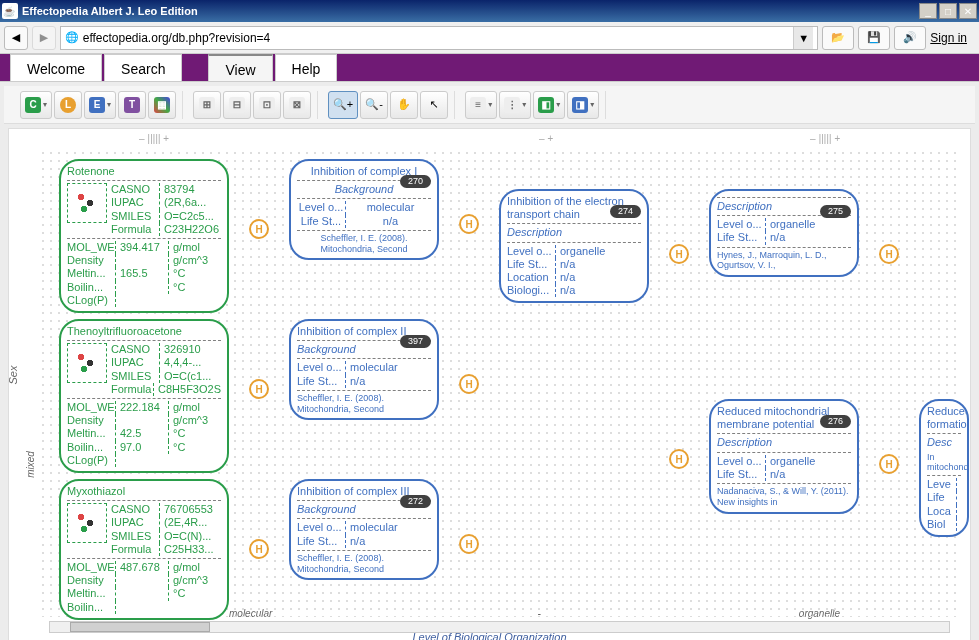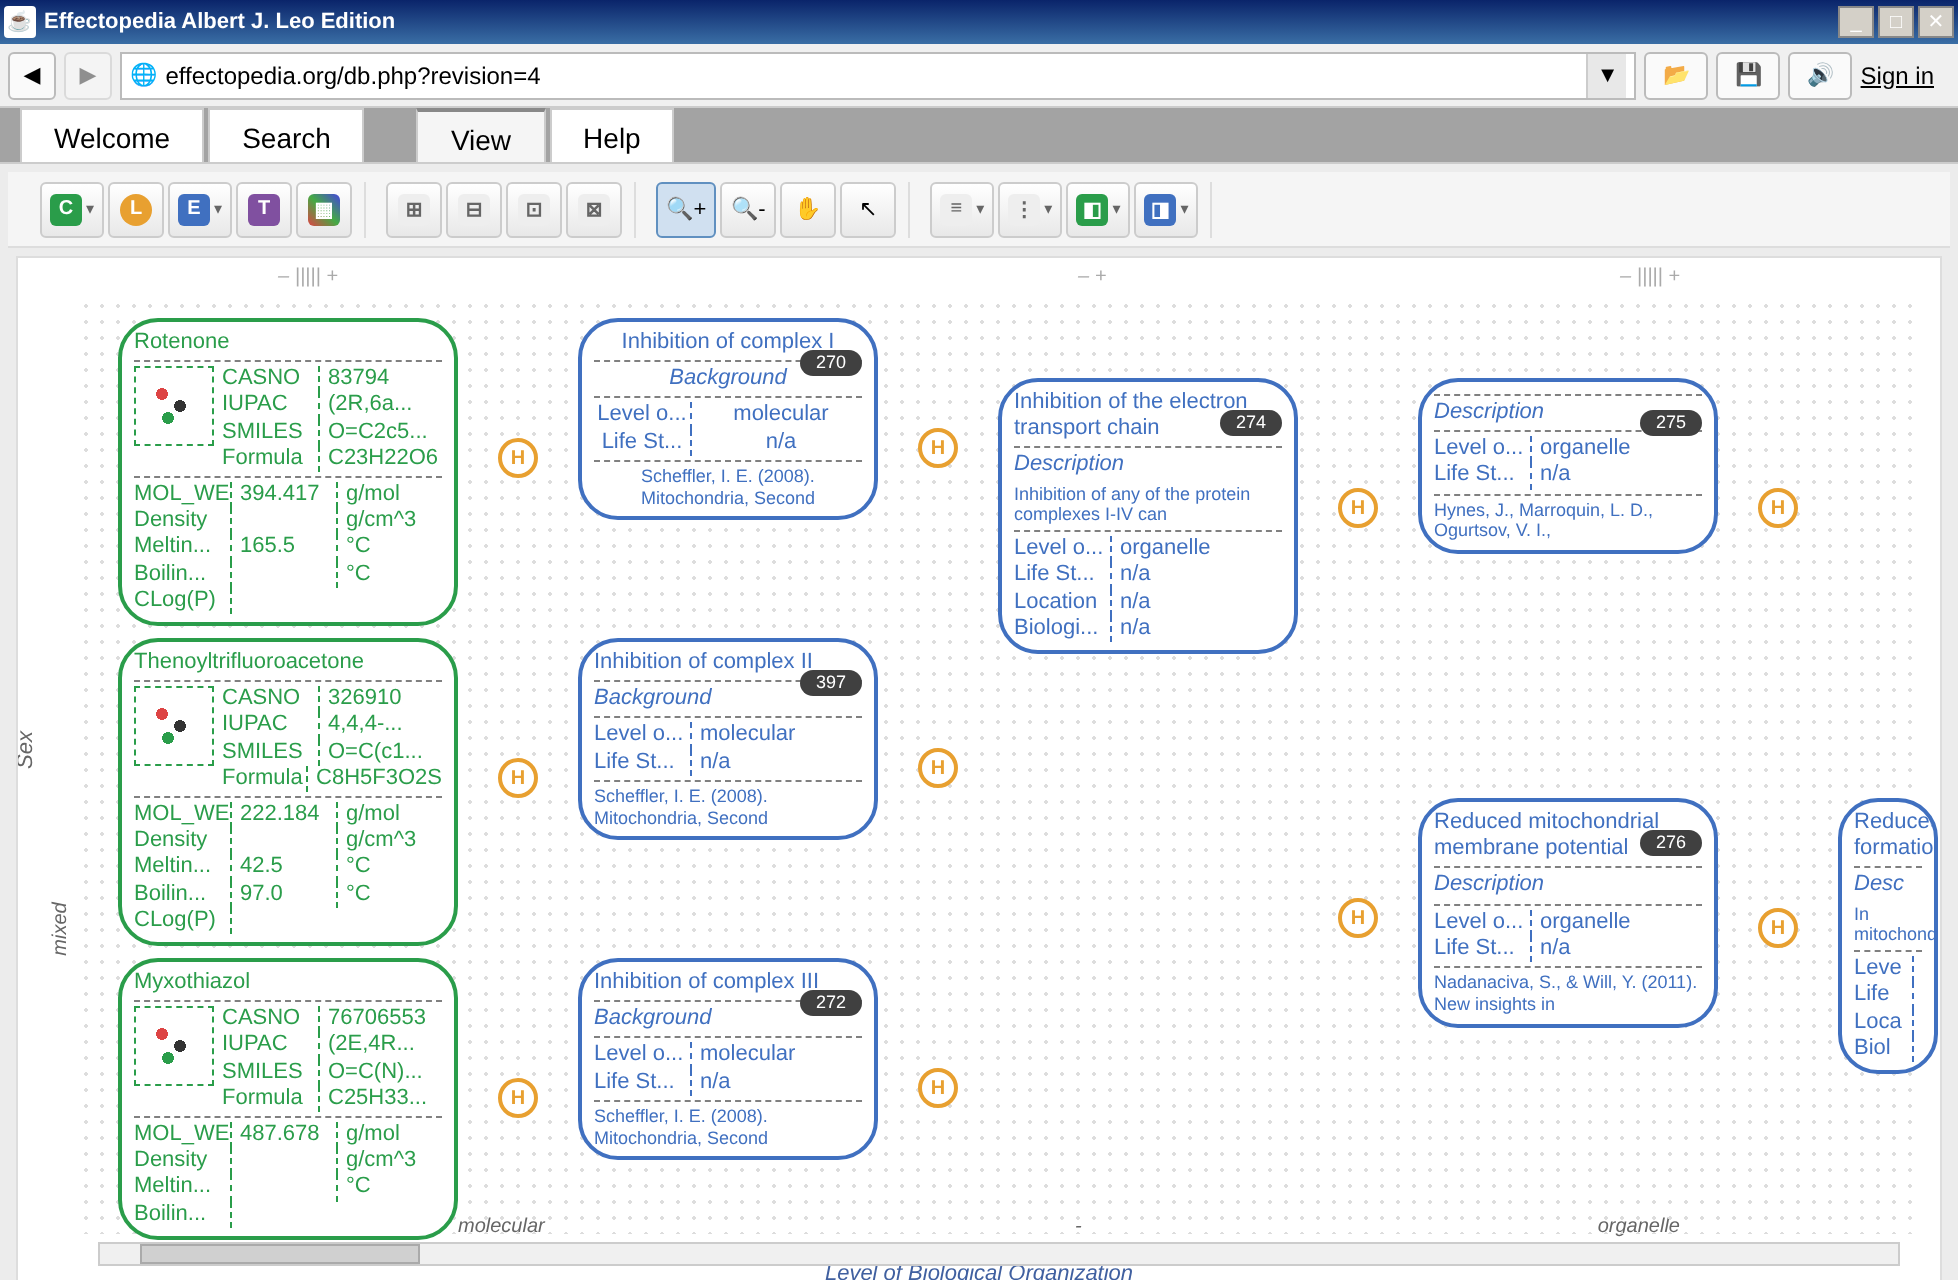--- a/index.html
+++ b/index.html
@@ -9,21 +9,21 @@
 .java-icon { width: 16px; height: 16px; background: #fff; border-radius: 2px; display: flex; align-items: center; justify-content: center; font-size: 10px; }
 .title-text { font-weight: bold; }
 .win-btns { display: flex; gap: 2px; }
 .win-btn { width: 18px; height: 16px; background: #d4d0c8; border: 1px solid #888; display: flex; align-items: center; justify-content: center; cursor: pointer; font-size: 10px; }
 .navbar { background: #f0f0f0; height: 32px; display: flex; align-items: center; padding: 2px 4px; gap: 4px; border-bottom: 1px solid #ccc; }
 .nav-btn { width: 24px; height: 24px; border: 1px solid #bbb; border-radius: 3px; background: #fafafa; display: flex; align-items: center; justify-content: center; cursor: pointer; }
 .url-bar { flex: 1; display: flex; align-items: center; border: 1px solid #bbb; background: #fff; height: 24px; padding: 0 4px; }
 .url-bar input { flex: 1; border: none; outline: none; font-size: 12px; }
 .drop-btn { width: 20px; height: 22px; background: #e8e8e8; border-left: 1px solid #ccc; display: flex; align-items: center; justify-content: center; cursor: pointer; }
 .signin { margin-left: auto; margin-right: 8px; text-decoration: underline; cursor: pointer; font-size: 12px; }
-.tabs { background: #a3a3a3; border-bottom: 1px solid #ccc; display: flex; height: 28px; padding-left: 10px; }
+.tabs { background: #701a75; border-bottom: 1px solid #ccc; display: flex; height: 28px; padding-left: 10px; }
 .tab { padding: 6px 16px; border: 1px solid #ccc; border-bottom: none; background: #fff; margin-right: 2px; cursor: pointer; font-size: 14px; }
 .tab.active { background: #f5f5f5; border-top: 2px solid #888; margin-left: 24px; }
 .toolbar { background: #f5f5f5; height: 38px; display: flex; align-items: center; padding: 4px 10px; gap: 4px; border-bottom: 1px solid #ddd; margin: 4px; }
 .tool-group { display: flex; gap: 2px; padding: 0 6px; border-right: 1px solid #ddd; }
 .tool-btn { min-width: 28px; height: 28px; border: 1px solid #ccc; border-radius: 3px; background: linear-gradient(#fff,#e8e8e8); display: flex; align-items: center; justify-content: center; cursor: pointer; gap: 2px; padding: 0 4px; }
 .tool-btn.active { background: #d0e0f0; border-color: #6090c0; }
 .tool-icon { width: 16px; height: 16px; border-radius: 3px; display: flex; align-items: center; justify-content: center; font-weight: bold; font-size: 10px; color: #fff; }
 .canvas-wrap { position: relative; background: #fff; margin: 0 8px; height: 520px; overflow: hidden; border: 1px solid #ddd; }
 .canvas { position: absolute; inset: 20px 10px 30px 30px; background-image: radial-gradient(circle, #ddd 1px, transparent 1px); background-size: 8px 8px; }
 .y-axis { position: absolute; left: 4px; top: 50%; transform: rotate(-90deg) translateX(50%); transform-origin: left; font-style: italic; color: #666; }
@@ -349,21 +349,20 @@
         </div>
         <hr>
         <div class="ref">Scheffler, I. E. (2008). Mitochondria, Second</div>
       </div>
       <div class="link-badge" style="left: 420px; top: 385px;">H</div>
       <div class="node effect" style="left: 460px; top: 40px; width: 150px;">
         <div class="node-title">Inhibition of the electron transport chain</div>
         <span class="badge">274</span>
         <hr>
     <div class="node-section">Description</div>
-        <div style="font-size:9px">Inhibition of any of the protein complexes I-IV can</div>
         <hr>
         <div class="kv">
           <span class="k">Level o...</span>
           <span class="v">organelle</span>
         </div>
         <div class="kv">
           <span class="k">Life St...</span>
           <span class="v">n/a</span>
         </div>
         <div class="kv">

